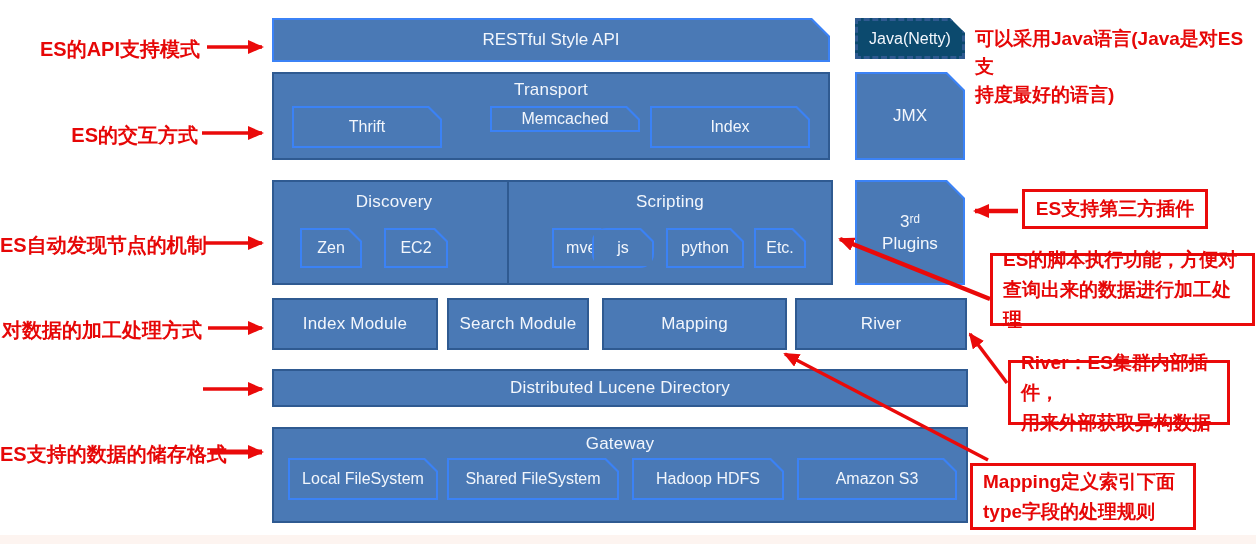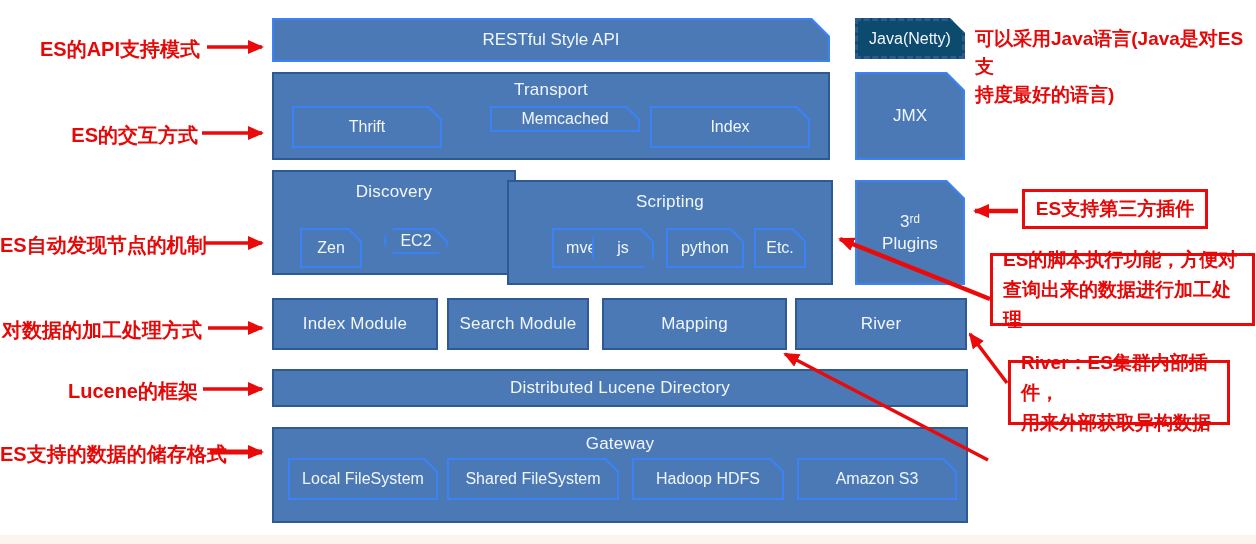--- a/index.html
+++ b/index.html
@@ -66,27 +66,27 @@
   <div class="fold fold-sm" style="left:490px;top:106px;width:150px;height:26px;text-decoration:underline;">
     <div class="fill">Memcached</div>
   </div>
   <div class="fold fold-sm" style="left:650px;top:106px;width:160px;height:42px;">
     <div class="fill">Index</div>
   </div>
   <div class="fold" style="left:855px;top:72px;width:110px;height:88px;">
     <div class="fill">JMX</div>
   </div>
 
-  <div class="box" style="left:272px;top:170px;width:244px;height:105px;">
+  <div class="box" style="left:272px;top:180px;width:244px;height:105px;">
     <span class="title" style="top:10px;">Discovery</span>
   </div>
   <div class="fold fold-sm" style="left:300px;top:228px;width:62px;height:40px;">
     <div class="fill">Zen</div>
   </div>
-  <div class="fold fold-sm" style="left:384px;top:228px;width:64px;height:26px;border-radius:15px;">
+  <div class="fold fold-sm" style="left:384px;top:228px;width:64px;height:40px;">
     <div class="fill">EC2</div>
   </div>
 
   <div class="box" style="left:507px;top:180px;width:326px;height:105px;">
     <span class="title" style="top:10px;">Scripting</span>
   </div>
   <div class="fold fold-sm" style="left:521px;top:228px;width:62px;height:40px;margin-left:31px;">
     <div class="fill">mvel</div>
   </div>
   <div class="fold fold-sm" style="left:592px;top:228px;width:62px;height:40px;border-radius:14px;">
@@ -136,30 +136,31 @@
     <div class="fill">Hadoop HDFS</div>
   </div>
   <div class="fold fold-sm" style="left:797px;top:458px;width:152px;height:42px;padding-left:8px;">
     <div class="fill">Amazon S3</div>
   </div>
 
   <div class="red-label" style="left:0;top:36px;width:200px;">ES的API支持模式</div>
   <div class="red-label" style="left:0;top:122px;width:198px;">ES的交互方式</div>
   <div class="red-label" style="left:0;top:232px;width:200px;">ES自动发现节点的机制</div>
   <div class="red-label" style="left:0;top:317px;width:202px;">对数据的加工处理方式</div>
-  <div class="red-label" style="left:0;top:378px;width:198px;">Lucene的框架</div>
   <div class="red-label" style="left:0;top:441px;width:205px;">ES支持的数据的储存格式</div>
 
   <div class="red-note" style="left:975px;top:25px;width:278px;">可以采用Java语言(Java是对ES支
 持度最好的语言)</div>
   <div class="red-note boxed" style="left:1022px;top:189px;width:186px;height:40px;justify-content:center;">ES支持第三方插件</div>
   <div class="red-note boxed" style="left:990px;top:253px;width:265px;height:73px;">ES的脚本执行功能，方便对
 查询出来的数据进行加工处理</div>
   <div class="red-note boxed" style="left:1008px;top:360px;width:222px;height:65px;">River：ES集群内部插件，
 用来外部获取异构数据</div>
+  <div class="red-note boxed" style="left:970px;top:463px;width:226px;height:67px;">Mapping定义索引下面
+type字段的处理规则</div>
 
   <svg class="overlay" width="1256" height="544">
     <defs>
       <marker id="ah" markerUnits="userSpaceOnUse" markerWidth="16" markerHeight="14" refX="14" refY="7" orient="auto">
         <path d="M0,0 L16,7 L0,14 Z" fill="#ea0a0a"></path>
       </marker>
     </defs>
     <line x1="207" y1="47" x2="262" y2="47" stroke="#ea0a0a" stroke-width="3.5" marker-end="url(#ah)"></line>
     <line x1="202" y1="133" x2="262" y2="133" stroke="#ea0a0a" stroke-width="3.5" marker-end="url(#ah)"></line>
     <line x1="205" y1="243" x2="262" y2="243" stroke="#ea0a0a" stroke-width="3.5" marker-end="url(#ah)"></line>

